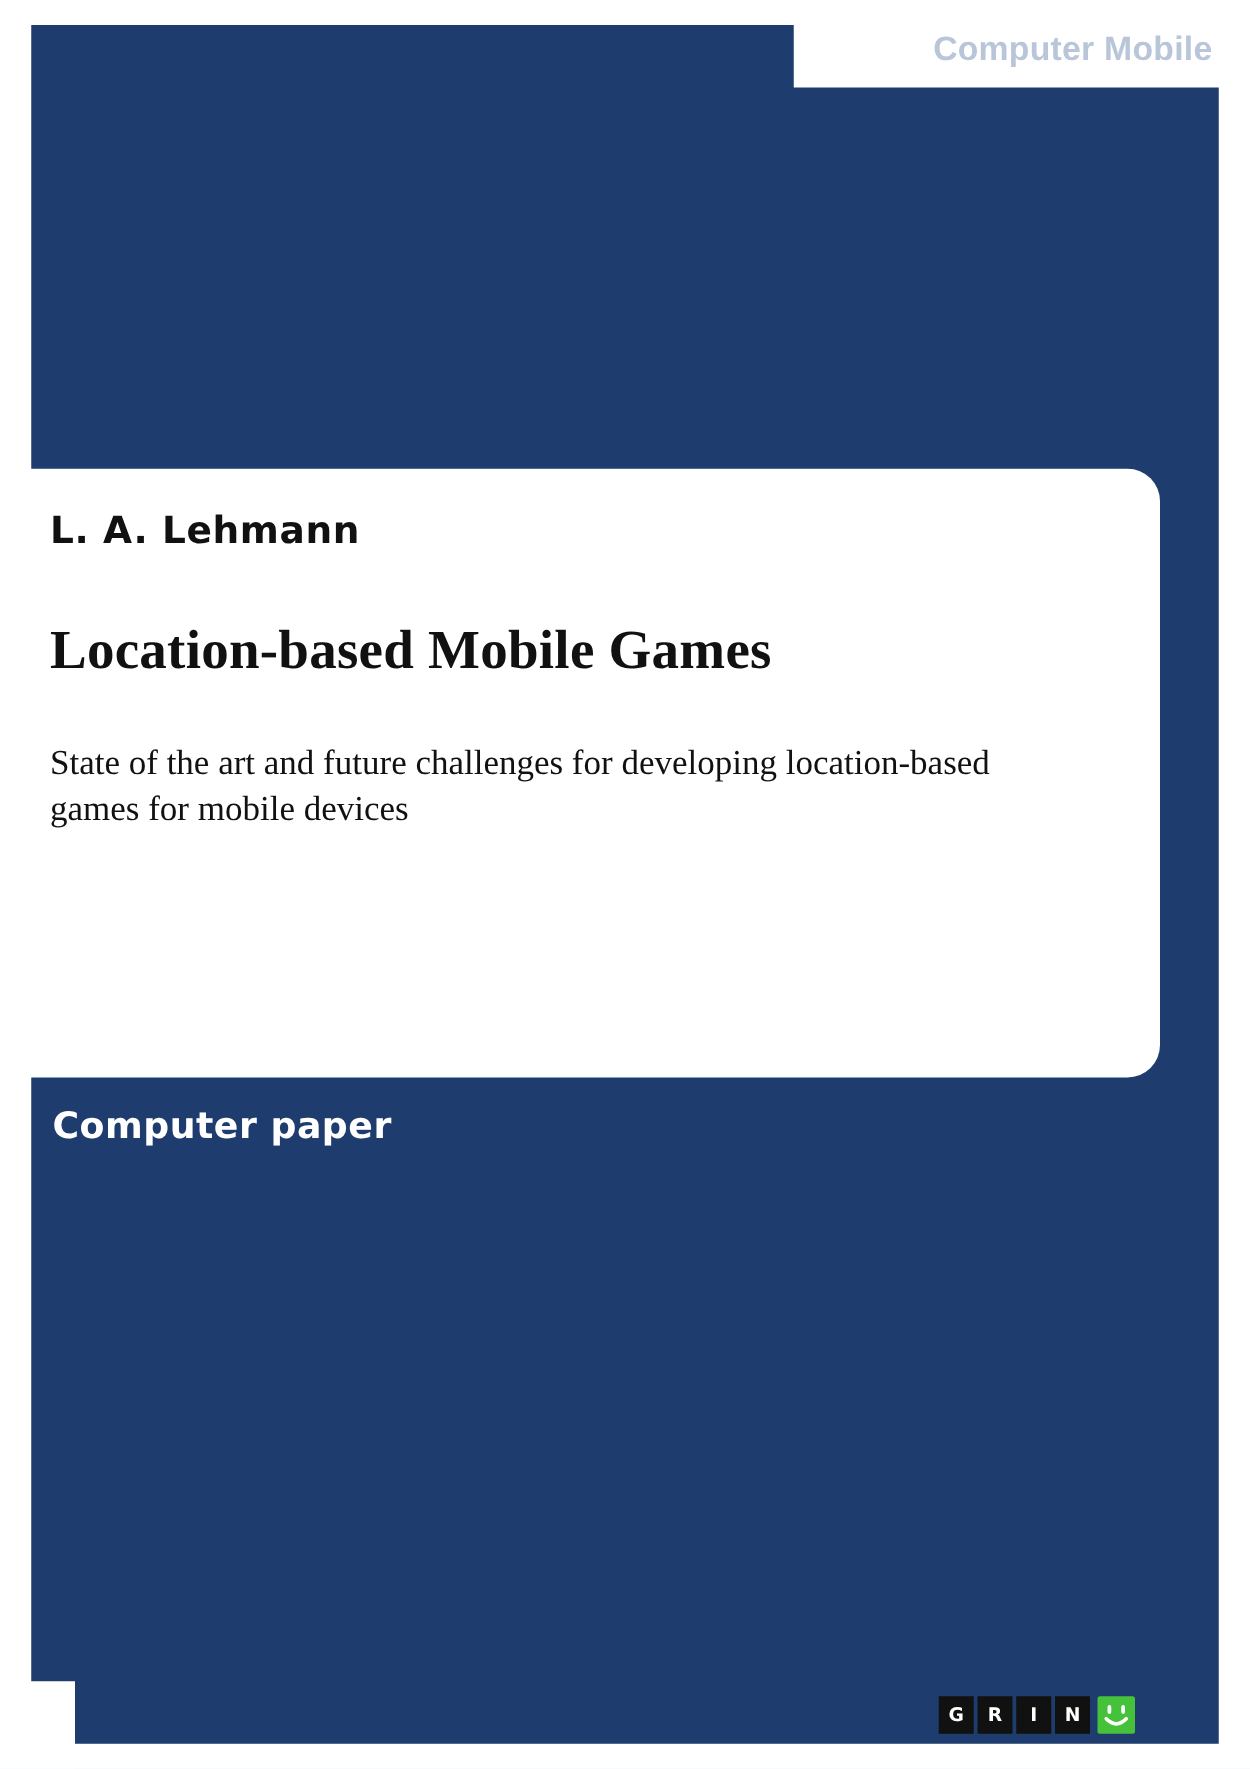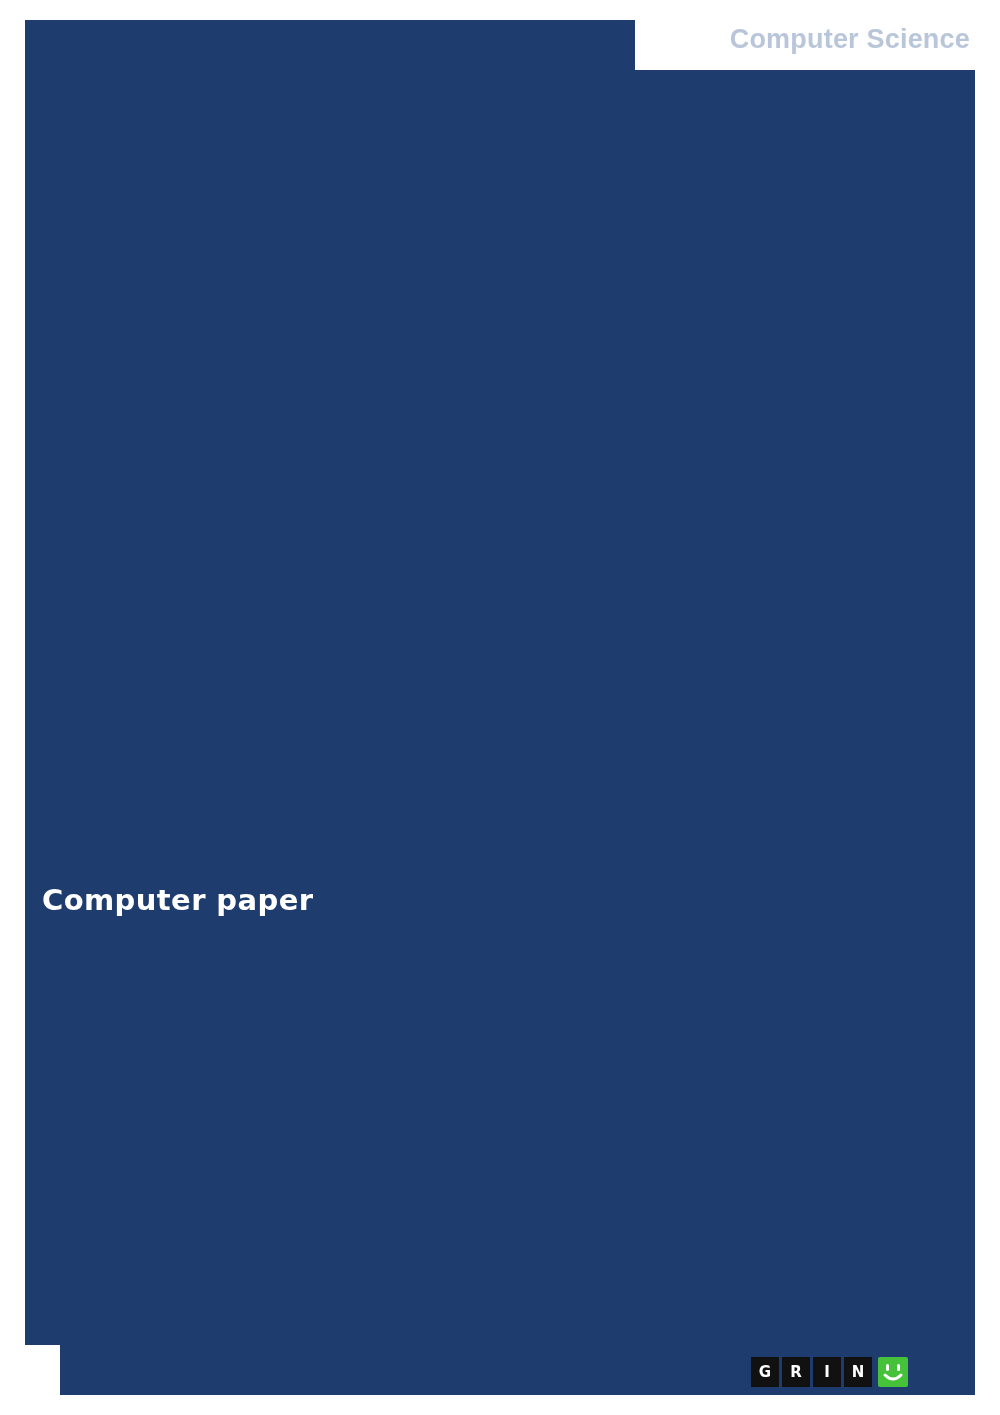--- a/index.html
+++ b/index.html
@@ -135,22 +135,29 @@
 </style>
 </head>
 <body>
 
 <div class="page">
 
   <div class="cover"></div>
   <div class="top-white-right"></div>
   <div class="bottom-white-left"></div>
 
-  <div class="category">Computer Science</div>
+  <div class="category">Computer Mobile</div>
 
+  <div class="card">
+    <div class="card-inner">
+      <div class="author">L. A. Lehmann</div>
+      <div class="title">Location-based Mobile Games</div>
+      <div class="subtitle">State of the art and future challenges for developing location-based games for mobile devices</div>
+    </div>
+  </div>
 
   <div class="doctype">Computer paper</div>
 
   <div class="grin">
     <span class="letter">G</span>
     <span class="letter">R</span>
     <span class="letter">I</span>
     <span class="letter">N</span>
     <span class="smiley">
       <svg width="30" height="30" viewBox="0 0 30 30" aria-hidden="true">

